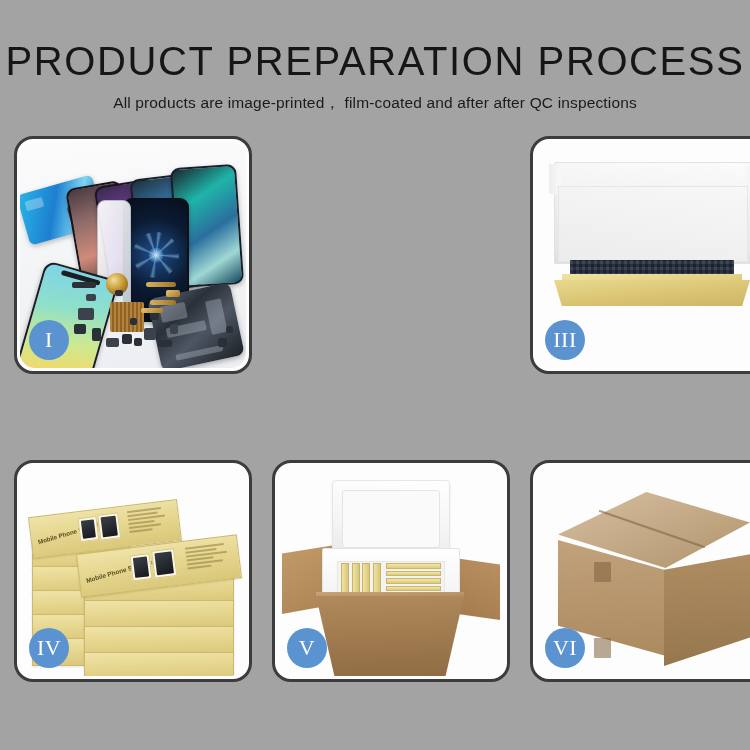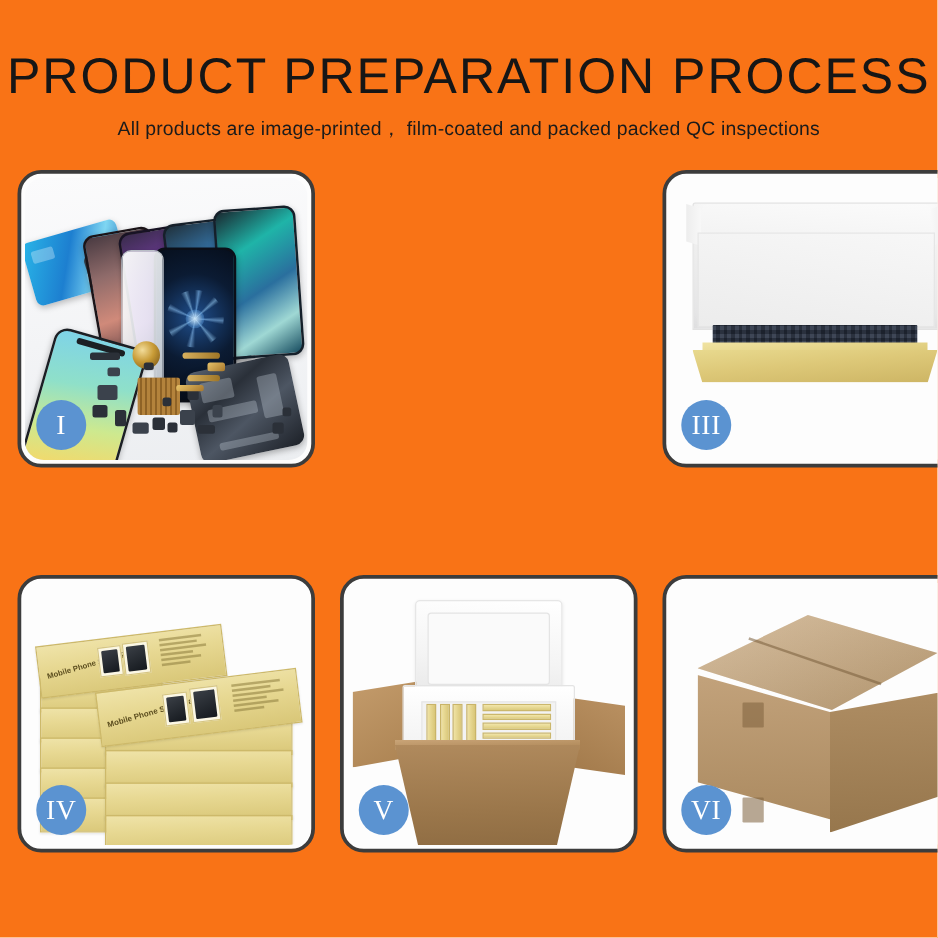--- a/index.html
+++ b/index.html
@@ -5,21 +5,21 @@
   html, body {
     margin: 0; padding: 0;
     width: 750px; height: 750px;
     background: #ffffff;
     font-family: "Liberation Sans", sans-serif;
     overflow: hidden;
   }
   #page {
     position: relative;
     width: 750px; height: 750px;
-    background: #f97316;
+    background: #a3a3a3;
   }
 
   
   #header { position:absolute; left:0; top:38px; width:750px; text-align:center; }
   #title {
     font-size: 40px;
     letter-spacing: 1.6px;
     color: #161616;
     font-weight: 400;
     line-height: 46px;
@@ -316,21 +316,21 @@
   .tapeTab { position:absolute; width:17px; height:20px; border-radius:1px;
       background: rgba(126,97,61,.55); }
 </style>
 </head>
 <body>
 
 <div id="page">
 
   <div id="header">
     <div id="title">PRODUCT PREPARATION PROCESS</div>
-    <div id="subtitle">All products are image-printed， film-coated and packed packed QC inspections</div>
+    <div id="subtitle">All products are image-printed， film-coated and after after QC inspections</div>
   </div>
 
   <div id="grid" style="grid-template-columns: 238px 20px 238px 20px 238px; grid-template-rows: 238px 86px 222px;">
 
     <div class="panel" style="grid-column:1;grid-row:1;">
       <div class="stage">
         <div class="p1bg"></div>
 
         <div class="blue"></div>
         <div class="darkbit"></div>

